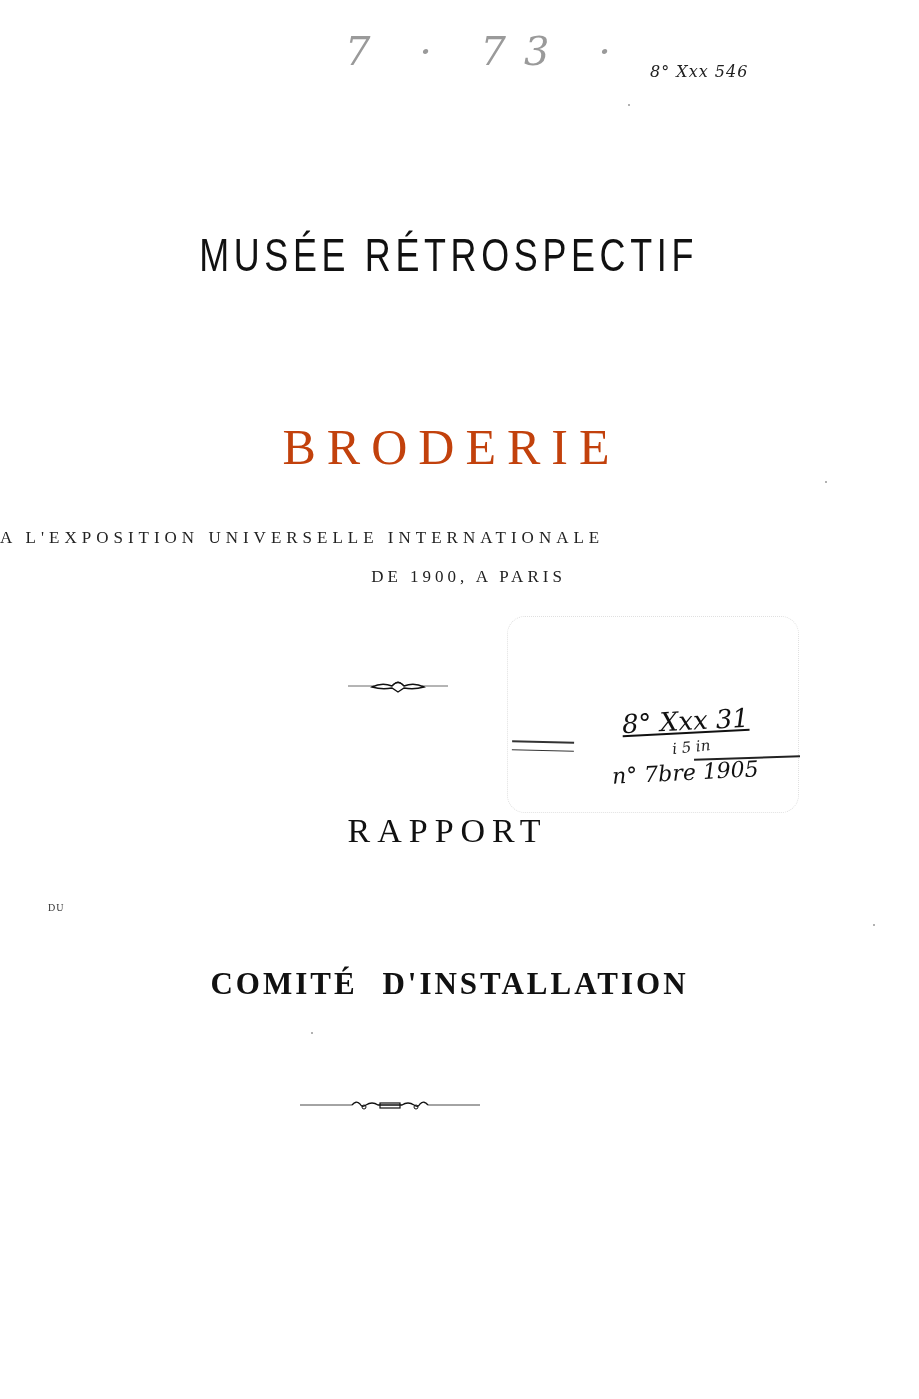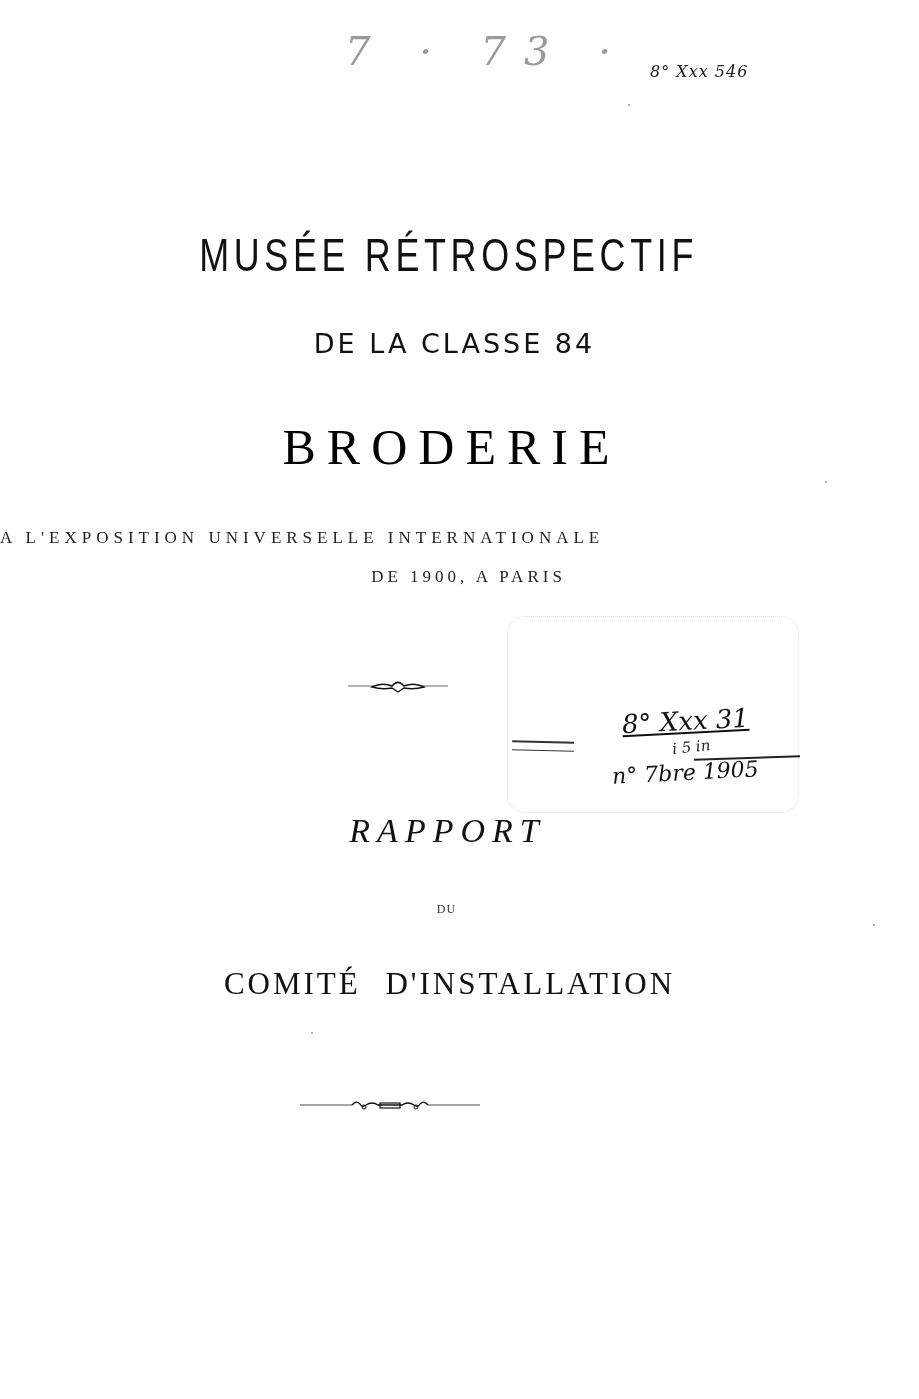--- a/index.html
+++ b/index.html
@@ -63,21 +63,21 @@
       color: #111111;
       padding-right: 10px;
       box-sizing: border-box;
     }
     .t-broderie {
       left: 0; width: 919px; top: 402px;
       text-align: center;
       font-family: "Liberation Serif", serif;
       font-size: 50px;
       letter-spacing: 11px;
-      color: #000000;
+      color: #c2410c;
       padding-right: 16px;
       box-sizing: border-box;
     }
     .t-expo {
       left: 0; width: 919px; top: 512px;
       text-align: left;
       font-family: "Liberation Serif", serif;
       font-size: 17px;
       letter-spacing: 5px;
       color: #222222;
@@ -97,42 +97,42 @@
     }
     .t-rapport {
       left: 0; width: 919px; top: 796px;
       text-align: center;
       font-family: "Liberation Serif", serif;
       font-size: 34px;
       letter-spacing: 7px;
       color: #111111;
       padding-right: 24px;
       box-sizing: border-box;
-      font-style: italic;
     }
     .t-du {
       left: 0; width: 919px; top: 886px;
-      text-align: center;
-      font-family: "Liberation Serif", serif;
-      font-size: 12px;
+      font-family: "Liberation Serif", serif;
+      font-size: 10px;
       letter-spacing: 1px;
       color: #333333;
       padding-right: 26px;
       box-sizing: border-box;
+      padding-left: 48px;
     }
     .t-comite {
       left: 0; width: 919px; top: 950px;
       text-align: center;
       font-family: "Liberation Serif", serif;
       font-size: 31px;
       letter-spacing: 3px;
       word-spacing: 14px;
       color: #111111;
       padding-right: 20px;
       box-sizing: border-box;
+      font-weight: bold;
     }
 
     
     .ornament { position: absolute; }
     .orn-1 { left: 348px; top: 660px; width: 100px; height: 20px; }
     .orn-2 { left: 300px; top: 1080px; width: 180px; height: 18px; }
 
     
     .stamp-box {
       position: absolute;
@@ -182,21 +182,20 @@
   </style>
 </head>
 <body>
 
 <div class="page">
 
   <div class="abs hand pencil-top">7 · 73 ·</div>
   <div class="abs hand shelf-top">8° Xxx 546</div>
 
   <div class="abs t-musee">MUSÉE RÉTROSPECTIF</div>
-  <div class="abs t-classe">DE LA CLASSE 84</div>
   <div class="abs t-broderie">BRODERIE</div>
   <div class="abs t-expo">A L'EXPOSITION UNIVERSELLE INTERNATIONALE</div>
   <div class="abs t-date">DE 1900, A PARIS</div>
 
   <svg class="ornament orn-1" viewBox="0 0 100 20">
     <line x1="0" y1="10" x2="26" y2="10" stroke="#444" stroke-width="0.8"></line>
     <line x1="74" y1="10" x2="100" y2="10" stroke="#444" stroke-width="0.8"></line>
     <path d="M24 11 Q34 6 44 10 Q50 3 56 10 Q66 6 76 11 Q66 14 56 12 L50 16 L44 12 Q34 14 24 11 Z" fill="none" stroke="#111" stroke-width="1.4"></path>
     <path d="M46 8 Q50 4 54 8" fill="none" stroke="#111" stroke-width="1"></path>
   </svg>

